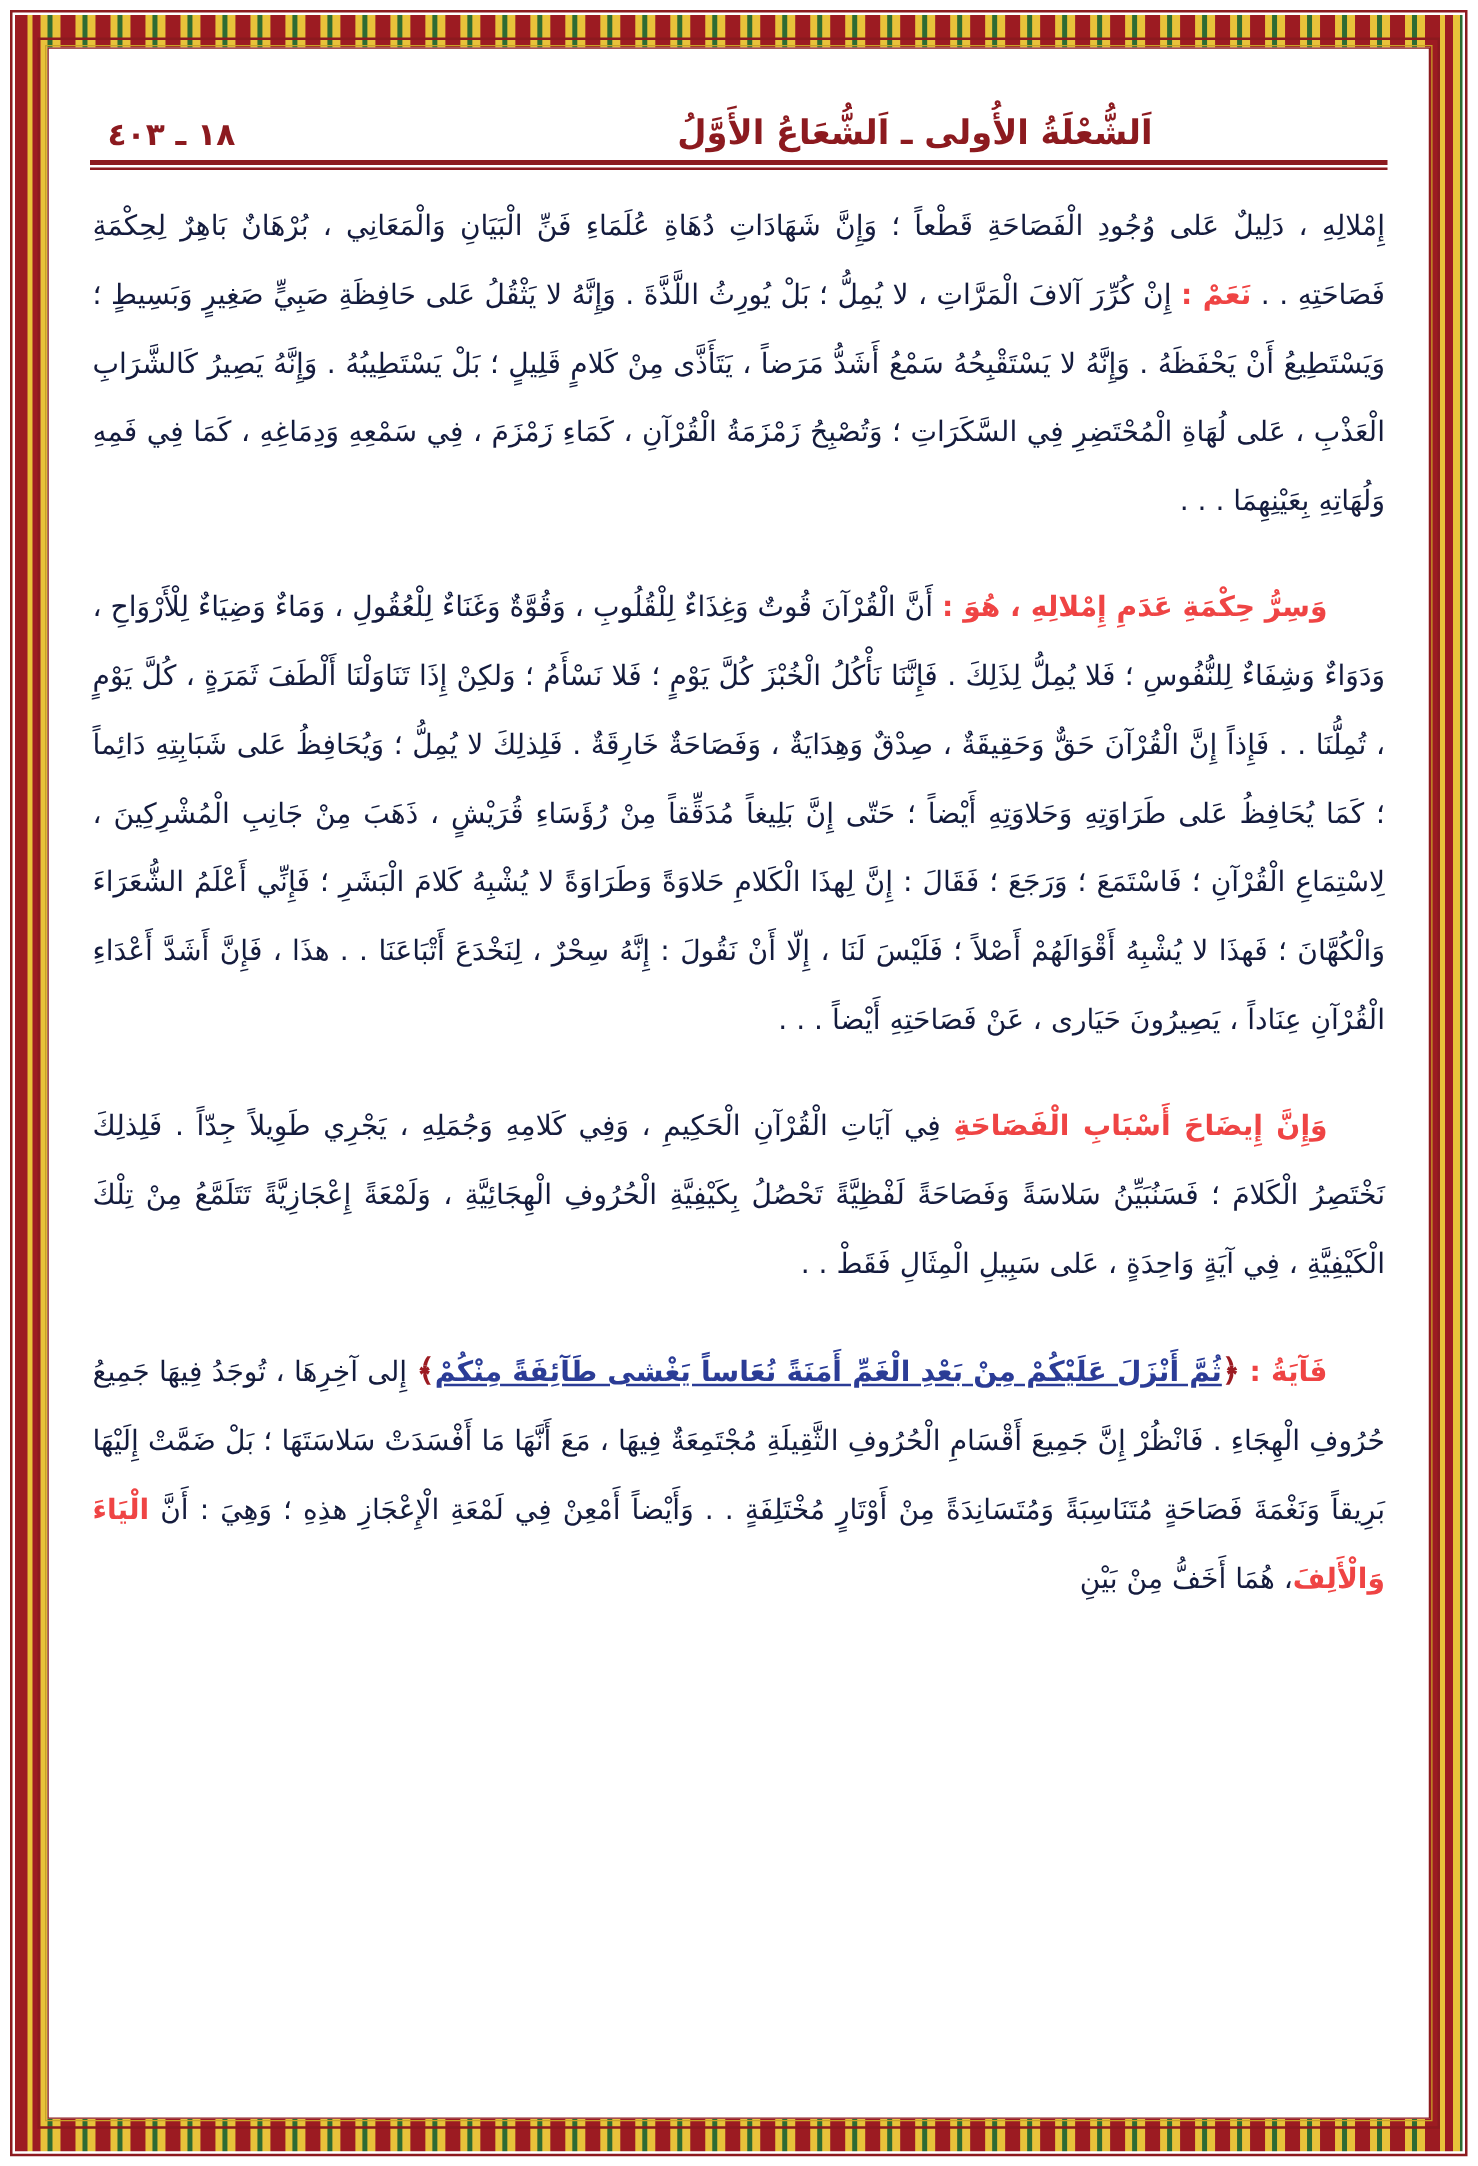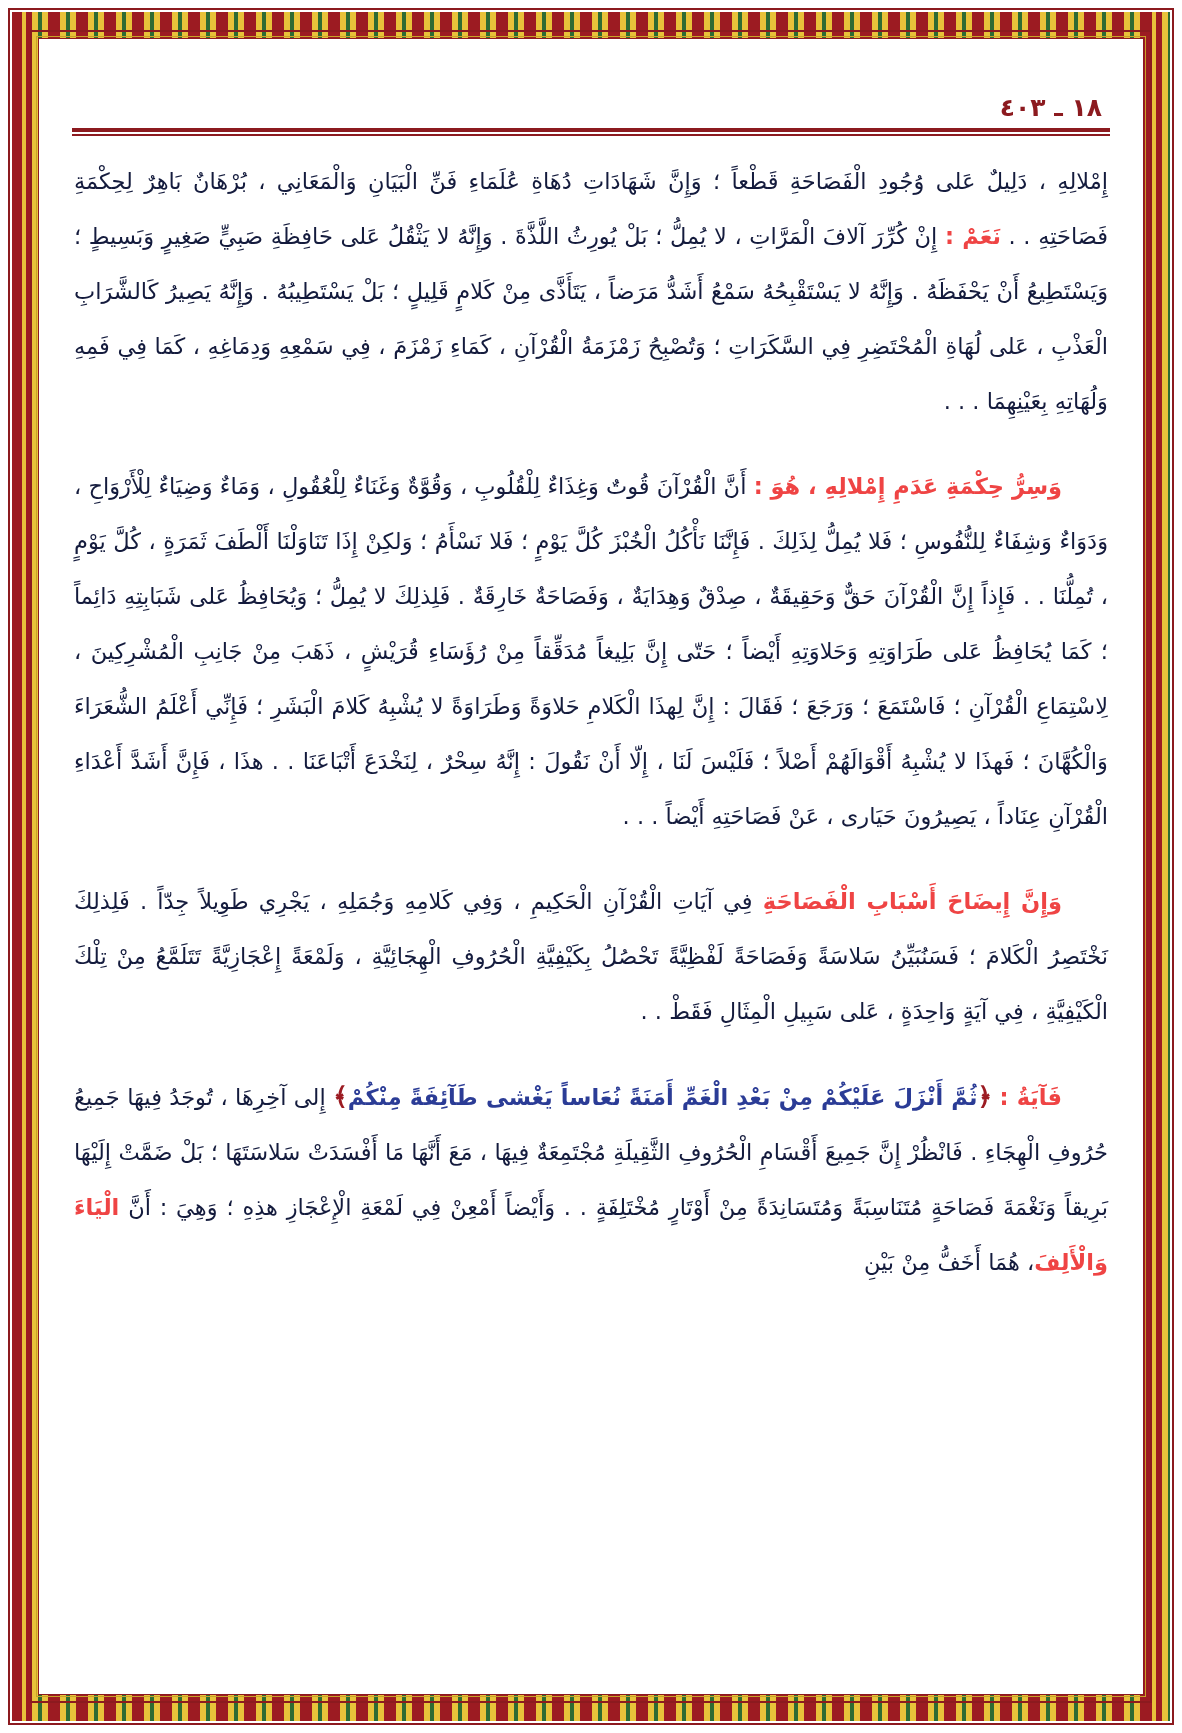--- a/index.html
+++ b/index.html
@@ -106,21 +106,21 @@
     line-height:55px;
     padding:16px 4px 0 4px;
   }
   .para{
     margin:0 0 30px 0;
     text-indent:46px;
   }
   .para.no-indent{text-indent:0;}
   .para:last-child{margin-bottom:0;}
   .red{color:#ef4444;font-weight:bold;}
-  .blue-verse{color:#2b3c96;font-weight:bold;letter-spacing:0.3px;}
+  .blue-verse{color:#2b3c96;font-weight:bold;letter-spacing:0.3px;text-decoration:underline;}
   .brace{
     color:#9c1b22;
     font-weight:bold;
     font-size:25px;
   }
   .navy{color:#141b3d;}
 </style>
 </head>
 <body>
 
@@ -129,20 +129,21 @@
   <div class="frame-outer"></div>
   <div class="frame-band">
     <div class="frame-band-inner"></div>
   </div>
   <div class="frame-thin"></div>
   <div class="frame-thin2"></div>
 
   <div class="content">
 
     <div class="header-row">
+      <span class="header-title">اَلشُّعْلَةُ الأُولى ـ اَلشُّعَاعُ الأَوَّلُ</span>
       <span class="header-page">١٨ ـ ٤٠٣</span>
     </div>
 
     <div class="rule-wrap">
       <div class="rule-thick"></div>
       <div class="rule-gap"></div>
       <div class="rule-thin"></div>
     </div>
 
     <div class="body">

